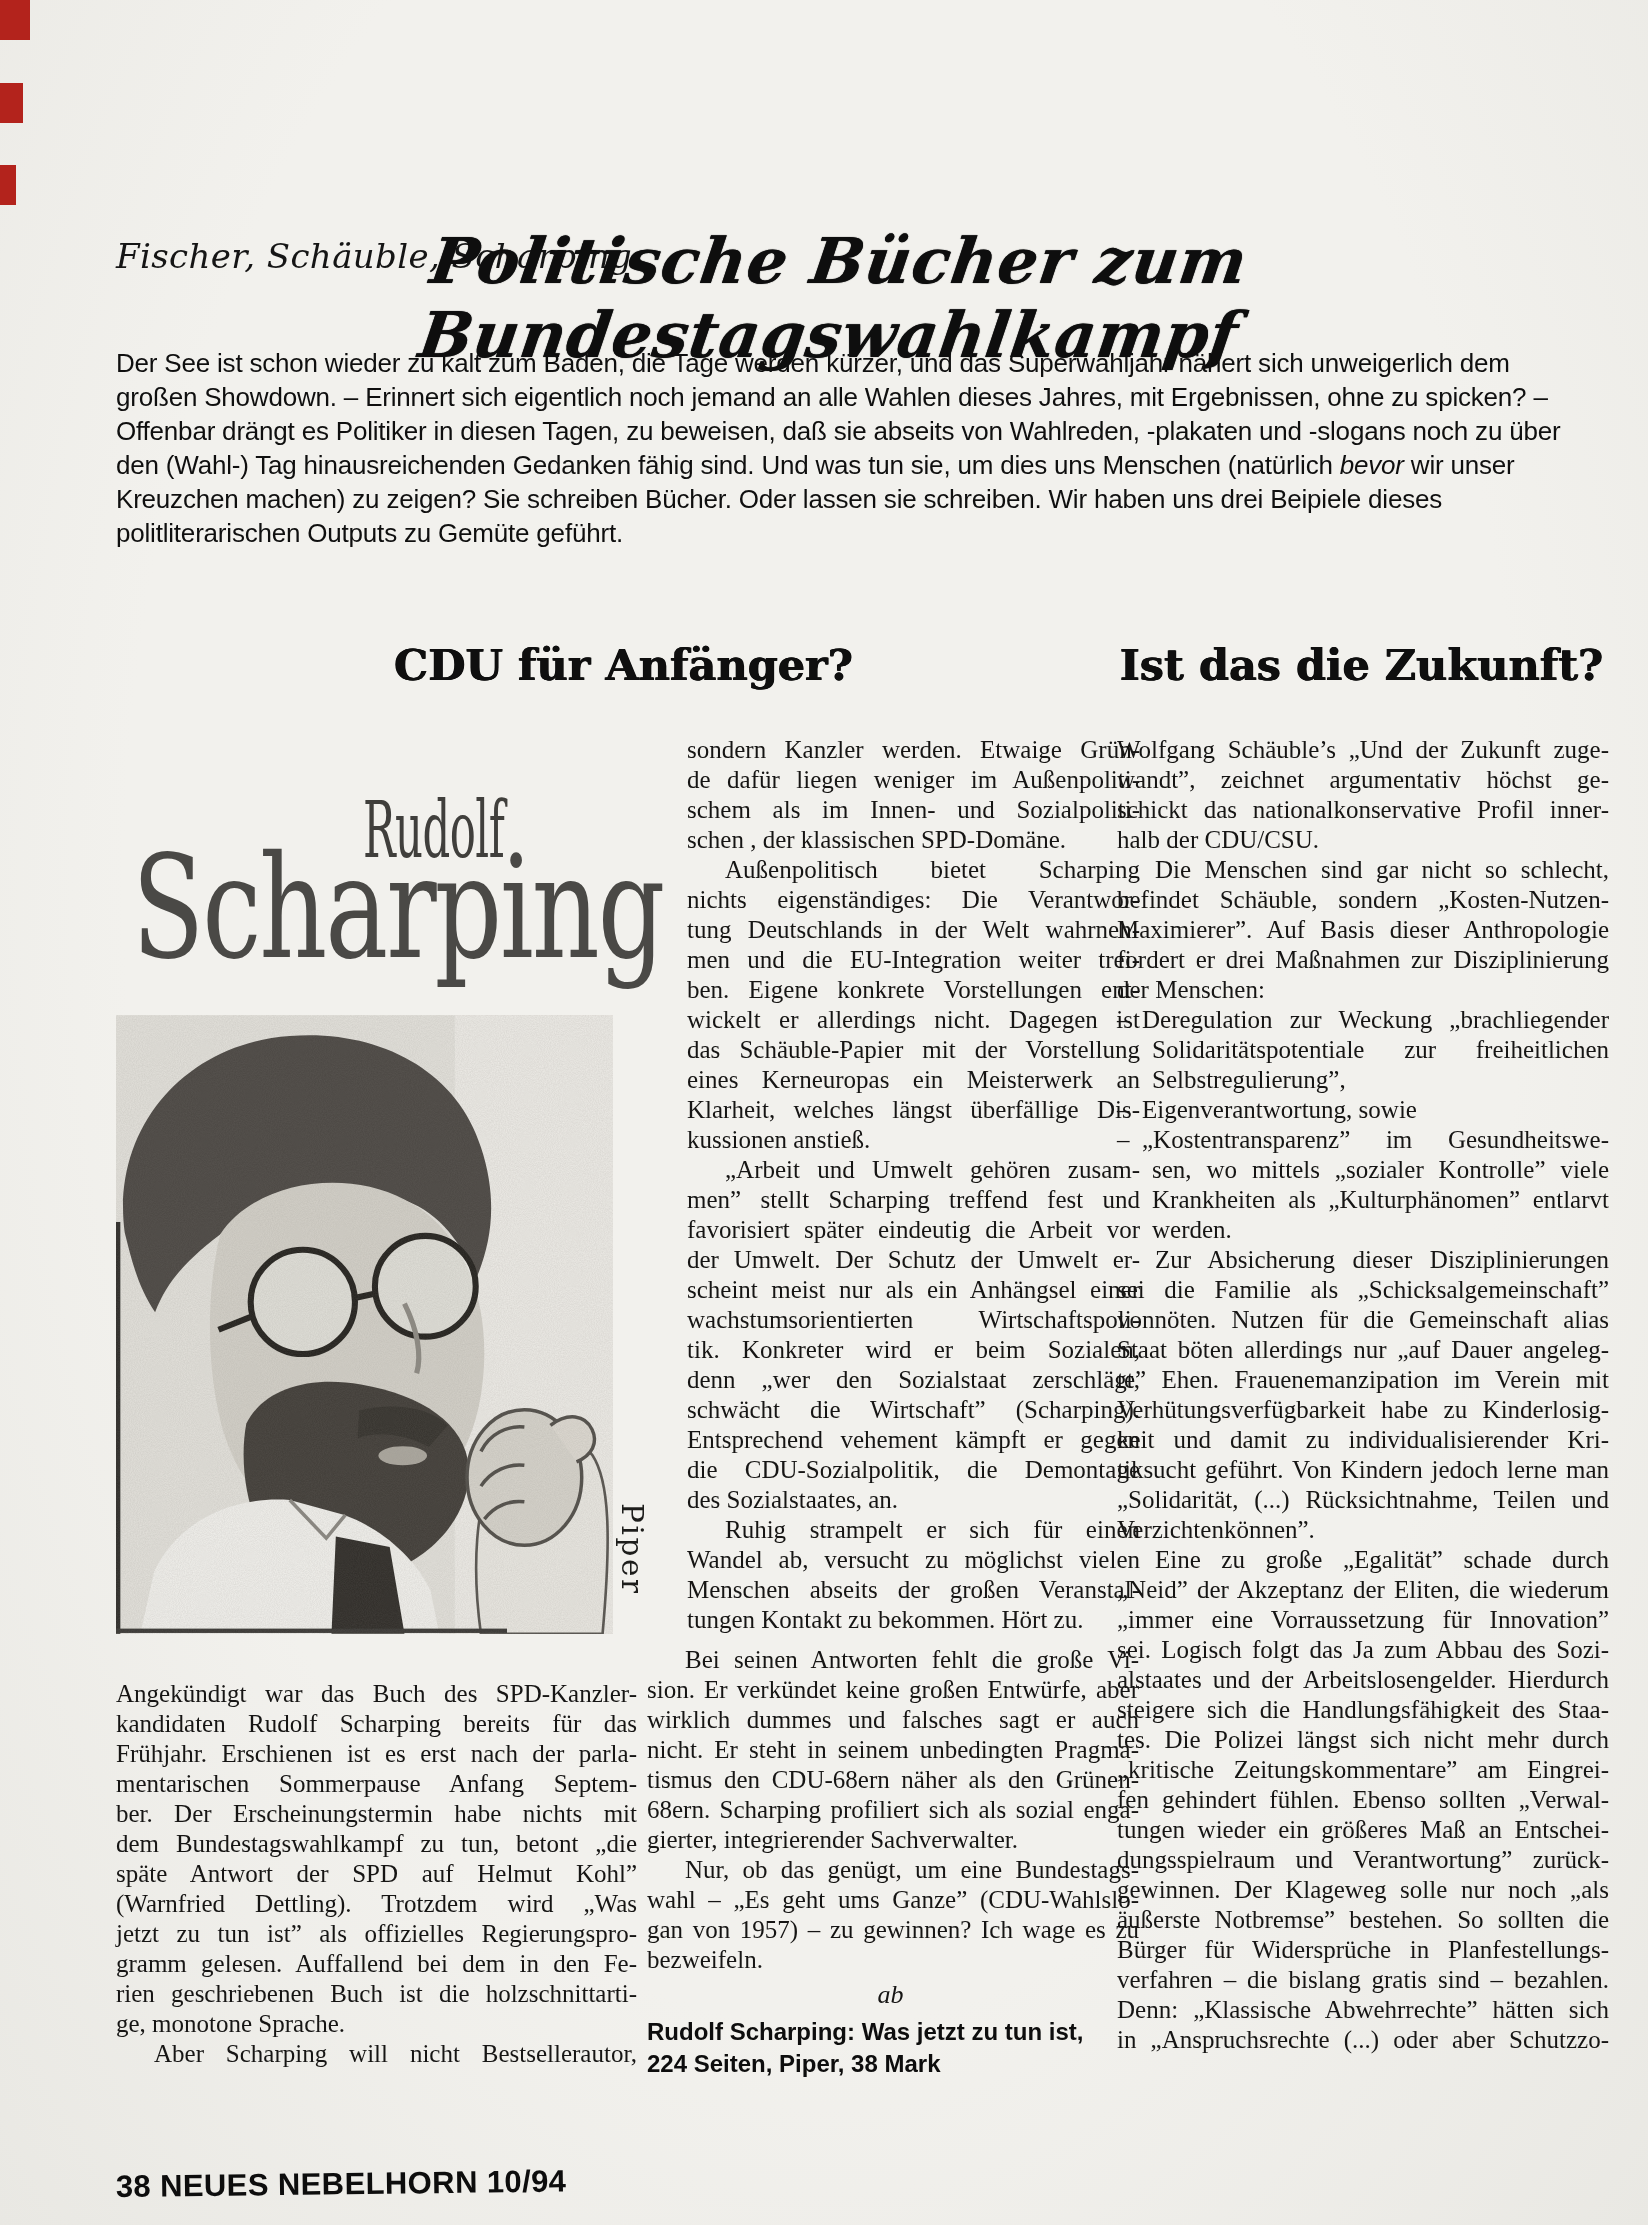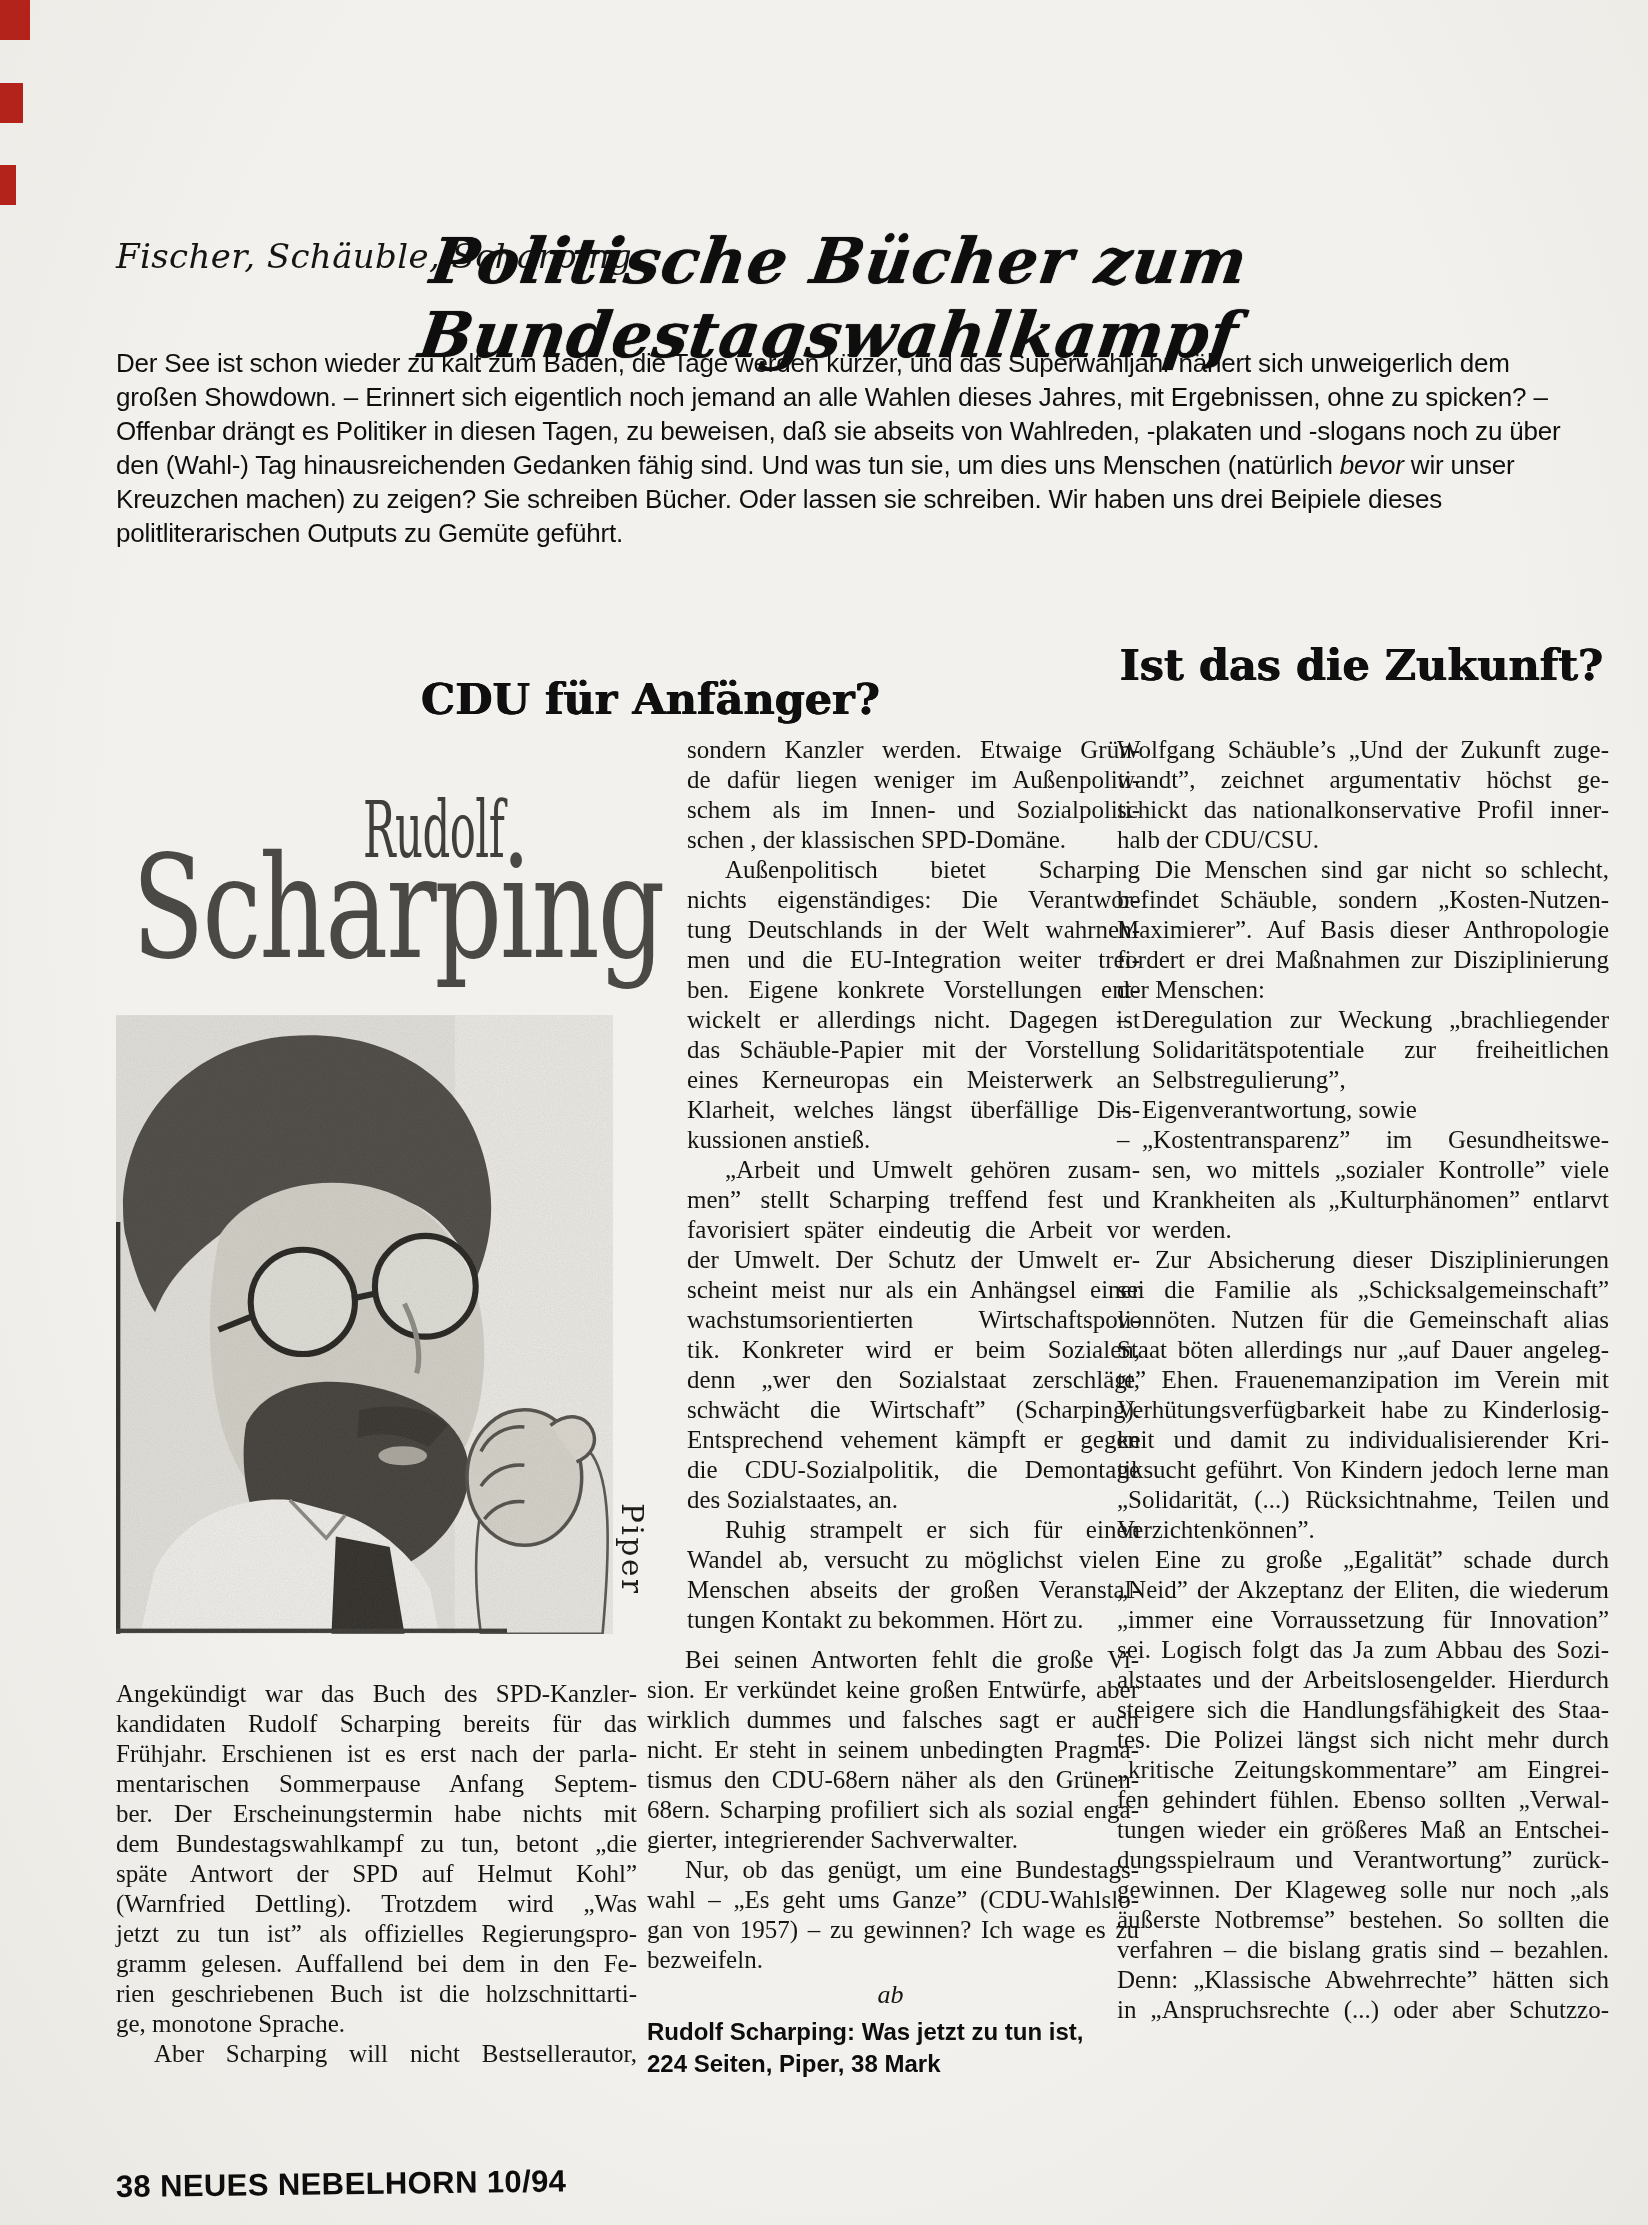--- a/index.html
+++ b/index.html
@@ -34,21 +34,21 @@
     font-family:"Liberation Sans", sans-serif;
     font-size:26px; line-height:34px; color:#0f0f0f;
     letter-spacing:-0.2px;
   }
   .headline{
     position:absolute; top:640px; text-align:center;
     font-family:"DejaVu Serif", serif; font-weight:bold;
     font-size:43px; color:#0f0f0f;
     text-shadow:0.5px 0 0 #0f0f0f, -0.5px 0 0 #0f0f0f;
   }
-  .headline.h1{left:381px; width:539px;margin-top:34px;}
+  .headline.h1{left:354px; width:539px;}
   .headline.h2{left:1115px; width:493px;}
 
   
   .body-text{font-family:"Liberation Serif", serif; font-size:25px; color:#161514;}
   .col-left-text{position:absolute; left:116px; top:1679px; width:521px; line-height:30px;}
   .col-mid-upper{position:absolute; left:687px; top:735px; width:453px; line-height:30px;}
   .col-mid-lower{position:absolute; left:647px; top:1645px; width:492px; line-height:30px;}
   .col-right{position:absolute; left:1117px; top:735px; width:492px; line-height:30px;}
 
   .tline{text-align:justify; text-align-last:justify;}
@@ -298,20 +298,21 @@
         <div class="tline">sei. Logisch folgt das Ja zum Abbau des Sozi-</div>
         <div class="tline">alstaates und der Arbeitslosengelder. Hierdurch</div>
         <div class="tline">steigere sich die Handlungsfähigkeit des Staa-</div>
         <div class="tline">tes. Die Polizei längst sich nicht mehr durch</div>
         <div class="tline">„kritische Zeitungskommentare” am Eingrei-</div>
         <div class="tline">fen gehindert fühlen. Ebenso sollten „Verwal-</div>
         <div class="tline">tungen wieder ein größeres Maß an Entschei-</div>
         <div class="tline">dungsspielraum und Verantwortung” zurück-</div>
         <div class="tline">gewinnen. Der Klageweg solle nur noch „als</div>
         <div class="tline">äußerste Notbremse” bestehen. So sollten die</div>
+        <div class="tline">Bürger für Widersprüche in Planfestellungs-</div>
         <div class="tline">verfahren – die bislang gratis sind – bezahlen.</div>
         <div class="tline">Denn: „Klassische Abwehrrechte” hätten sich</div>
         <div class="tline">in „Anspruchsrechte (...) oder aber Schutzzo-</div>
       </div>
     </div>
 
   <div class="footer">38 NEUES NEBELHORN 10/94</div>
 
 </div>
 

